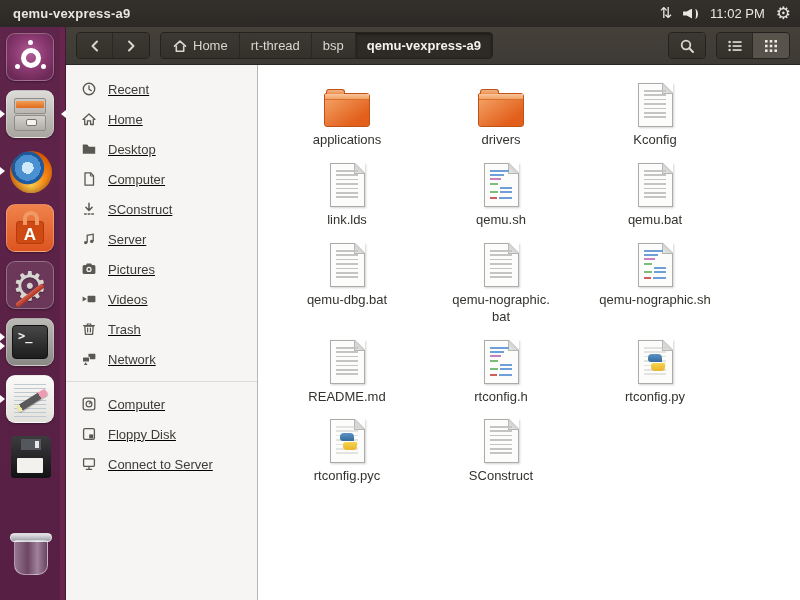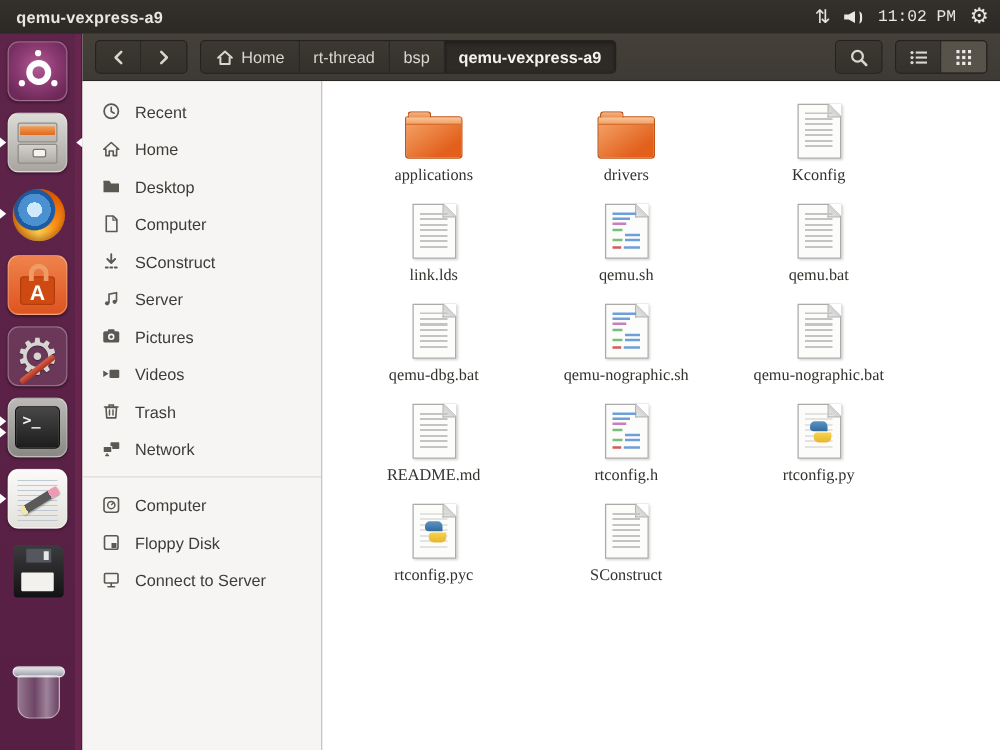--- a/index.html
+++ b/index.html
@@ -10,21 +10,21 @@
   .topbar { position:absolute; top:0; left:0; right:0; height:27px; background:linear-gradient(#34312d,#2b2825);
             display:flex; align-items:center; color:#e9e6e1; font-size:13px; z-index:30; }
   .topbar-title { font-weight:bold; margin-left:13px; letter-spacing:.2px; }
   .topbar-right { margin-left:auto; display:flex; align-items:center; gap:11px; padding-right:9px; }
   .glyph { font-family:"DejaVu Sans", sans-serif; font-size:15px; line-height:1; color:#e9e6e1; }
   .speaker { position:relative; width:16px; height:14px; }
   .speaker i { position:absolute; left:0; top:2px; width:9px; height:10px; background:#e9e6e1;
                clip-path:polygon(0 30%,40% 30%,100% 0,100% 100%,40% 70%,0 70%); }
   .speaker u { position:absolute; left:9px; top:2px; width:6px; height:10px; border:2px solid #e9e6e1;
                border-left:none; border-top:none; border-bottom:none; border-radius:50%; }
-  .clock-text { font-size:13px;font-family:Liberation Mono, monospace; }
+  .clock-text { font-size:13px; }
 
   
   .launcher { position:absolute; left:0; top:27px; bottom:0; width:60px; background:linear-gradient(#5f2449,#571f44);
               z-index:20; }
   .tile { position:absolute; left:6px; width:48px; height:48px; border-radius:9px;
           border:1px solid rgba(255,255,255,.28); box-shadow:0 1px 2px rgba(0,0,0,.35);
           overflow:hidden; background:rgba(255,255,255,.06); }
   .ind-run { position:absolute; left:0; width:0; height:0; border:4px solid transparent; border-left:5px solid #fff; }
   .ind-focus { position:absolute; right:0; width:0; height:0; border:4px solid transparent; border-right:5px solid #fff; z-index:21;}
 
@@ -78,27 +78,27 @@
             background:linear-gradient(#3c3933,#34312b); border-right:1px solid #2a2824; cursor:default; gap:5px; }
   .tb-btn:last-child { border-right:none; }
   .tb-btn.active { background:#2e2b26; color:#f4f2ee; font-weight:bold; box-shadow:inset 0 1px 3px rgba(0,0,0,.5); }
   .tb-btn.toggled { background:#57524a; }
   .tb-spacer { flex:1; }
   .tb-single { width:36px; }
   svg.icn { display:block; }
 
   
   .wbody { flex:1; display:flex; min-height:0; }
-  .sidebar { width:192px; flex:none; background:#f6f5f3; border-right:1px solid #b9b6b1; padding-top:9px; overflow:hidden; }
+  .sidebar { width:192px; flex:none; background:#f6f5f3; border-right:1px solid #b9b6b1; padding-top:9px; overflow:hidden;text-decoration:underline; }
   .side-item { display:flex; align-items:center; height:30px; padding-left:15px; gap:11px; color:#3d3c38; font-size:13px; cursor:default; }
   .side-item .sic { width:16px; height:16px; color:#5a5852; flex:none; display:flex; align-items:center; justify-content:center; }
   .side-sep { height:1px; background:#dddbd6; margin:7px 0; }
 
   .files { flex:1; background:#ffffff; overflow:hidden; padding:4px 0 0 12px; }
-  .fgrid { display:grid; grid-template-columns:repeat(3,154px);font-family:Liberation Serif, serif; }
+  .fgrid { display:grid; grid-template-columns:repeat(3,154px); }
   .file { display:flex; flex-direction:column; align-items:center; padding-top:12px; min-height:76px; cursor:default; }
   .ficon { height:46px; display:flex; align-items:flex-end; justify-content:center; }
   .flabel { margin-top:5px; font-size:13px; color:#33322e; text-align:center; max-width:113px; line-height:1.3; word-break:keep-all; }
 
   
   .i-folder { position:relative; width:46px; height:34px; background:linear-gradient(145deg,#f5a76b,#e2601c 78%); border:1px solid #c05313; border-radius:2px 3px 3px 3px; box-shadow:inset 0 1px 0 rgba(255,255,255,.45); }
   .i-folder::before { content:""; position:absolute; left:1px; top:-5px; width:17px; height:5px; background:linear-gradient(#f3b285,#ea8a44); border:1px solid #c05313; border-bottom:none; border-radius:3px 3px 0 0; }
   .i-folder::after { content:""; position:absolute; left:0; right:0; top:0; height:5px; background:linear-gradient(#f8c49c,#f2a265); border-bottom:1px solid #d86f2c; }
 
   
@@ -415,32 +415,32 @@
             <div class="ficon">
               <div class="i-doc">
                 <div class="ln ln-text"></div>
               </div>
             </div>
             <div class="flabel">qemu-dbg.​bat</div>
           </div>
           <div class="file">
             <div class="ficon">
               <div class="i-doc">
+                <div class="ln ln-text"></div>
+              </div>
+            </div>
+            <div class="flabel">qemu-nographic.​bat</div>
+          </div>
+          <div class="file">
+            <div class="ficon">
+              <div class="i-doc">
                 <div class="ln ln-code"></div>
               </div>
             </div>
             <div class="flabel">qemu-nographic.​sh</div>
-          </div>
-          <div class="file">
-            <div class="ficon">
-              <div class="i-doc">
-                <div class="ln ln-text"></div>
-              </div>
-            </div>
-            <div class="flabel">qemu-nographic.​bat</div>
           </div>
           <div class="file">
             <div class="ficon">
               <div class="i-doc">
                 <div class="ln ln-text"></div>
               </div>
             </div>
             <div class="flabel">README.​md</div>
           </div>
           <div class="file">

